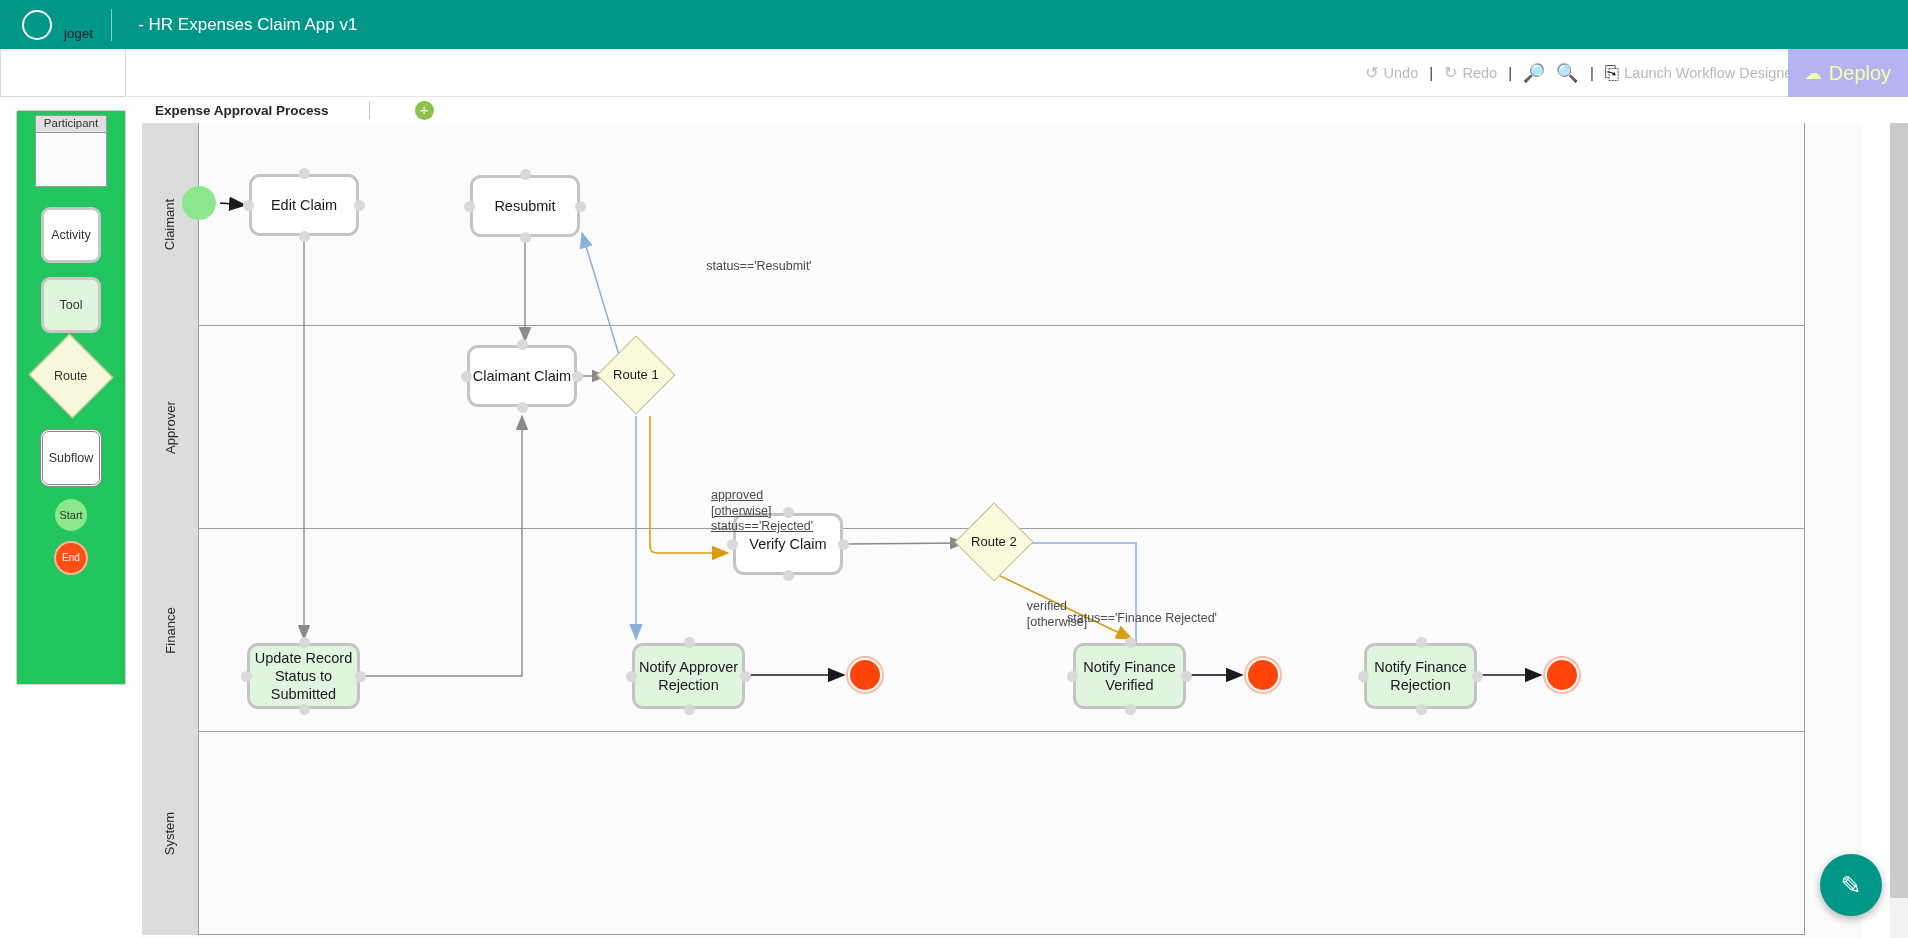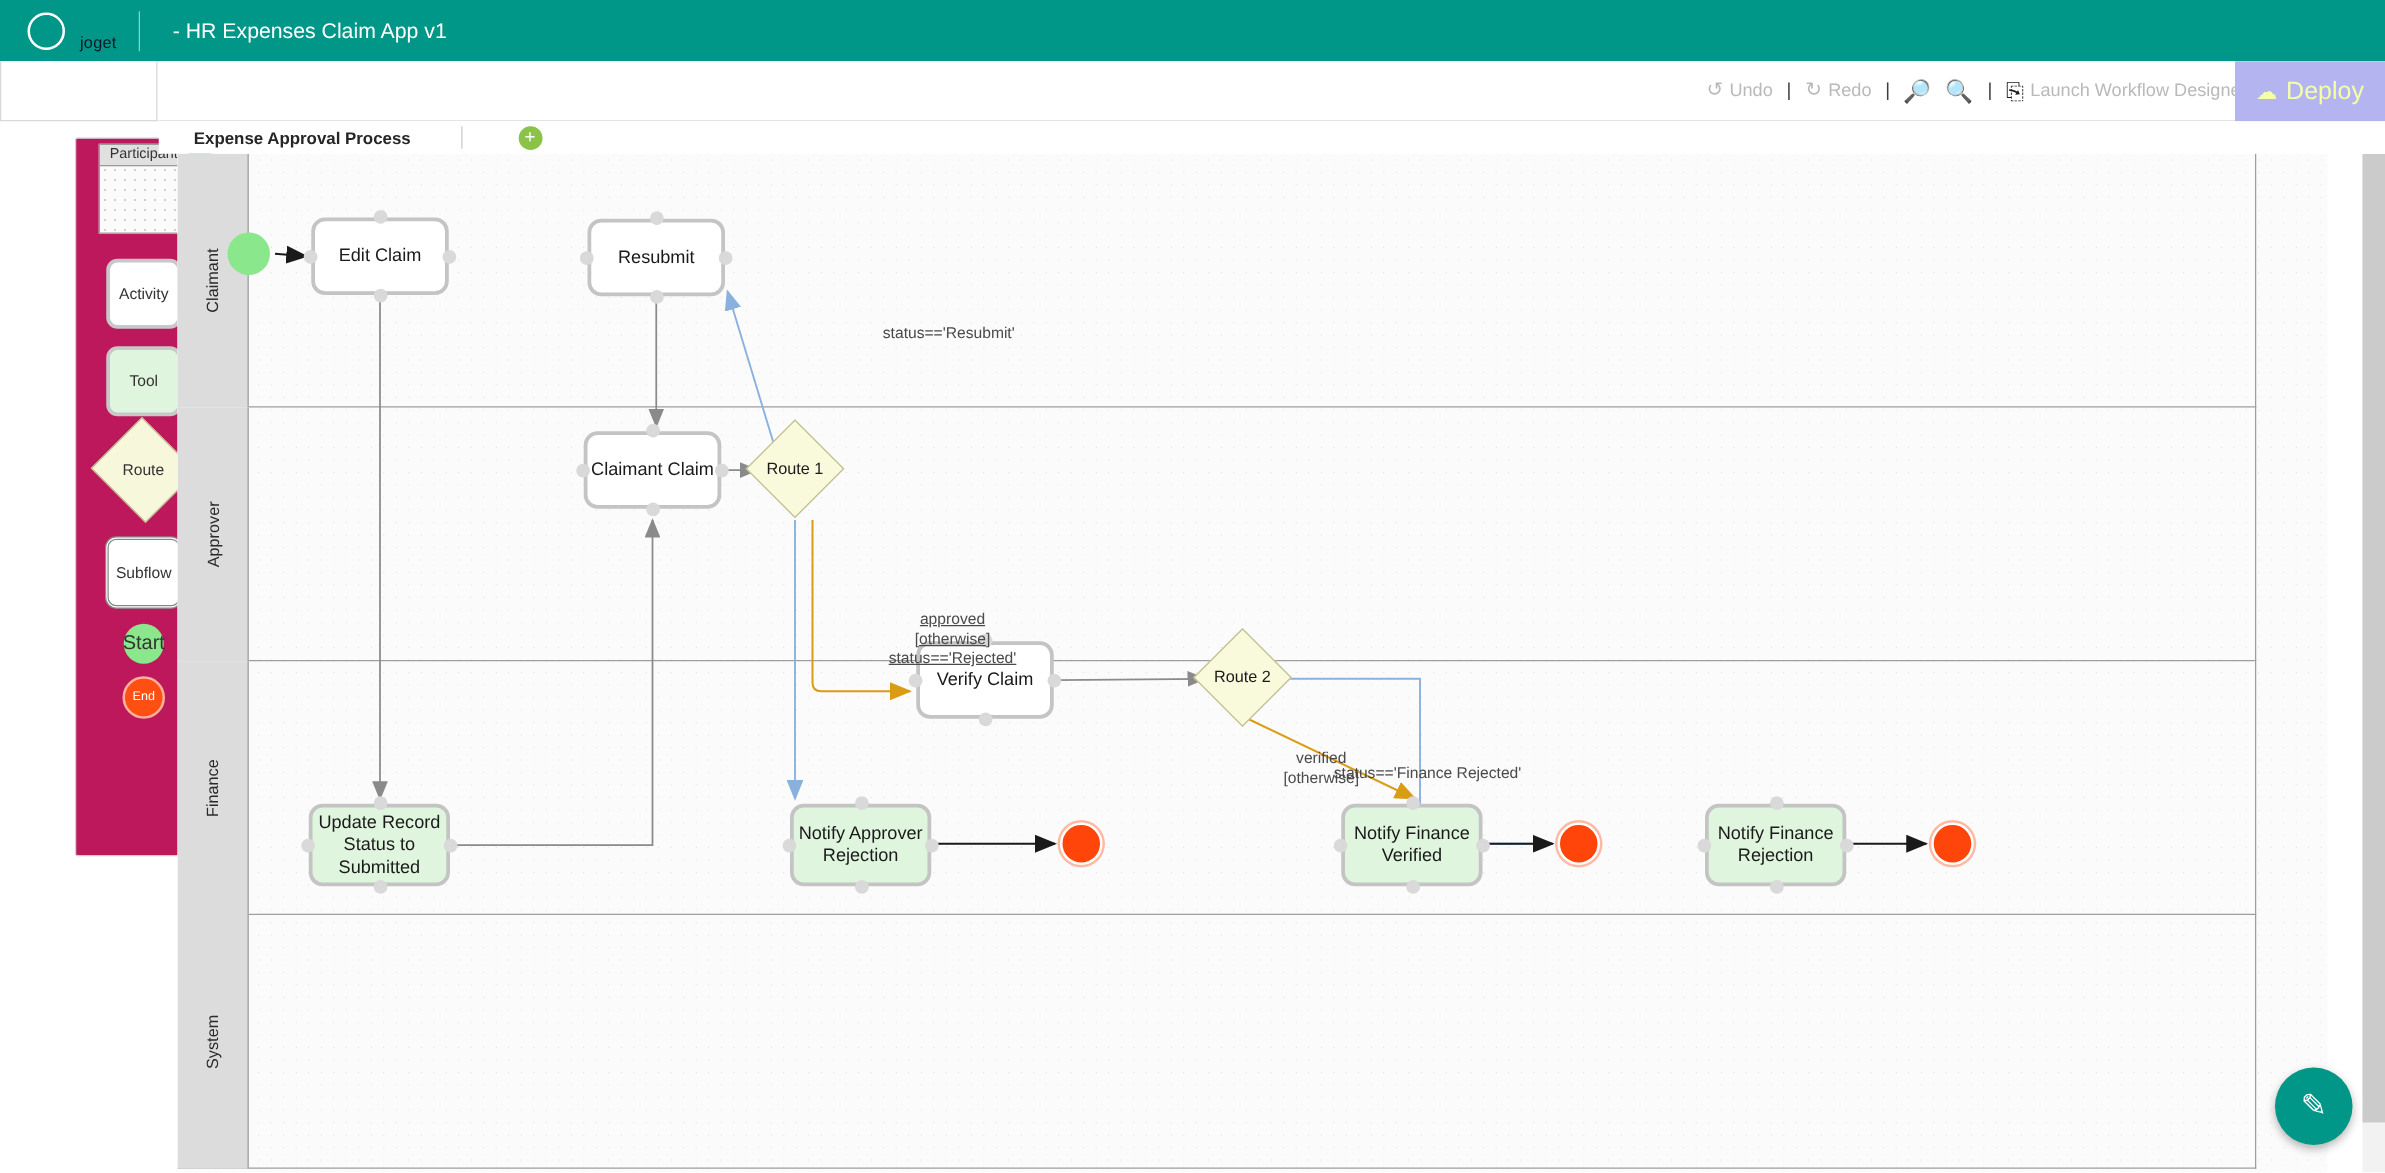--- a/index.html
+++ b/index.html
@@ -71,24 +71,23 @@
   .palette-head {
     position: absolute; left: 0; top: 49px;
     width: 126px; height: 48px;
     background: #ffffff;
     border: 1px solid #d8d8d8;
     border-top: none;
   }
   .palette {
     position: absolute; left: 16px; top: 110px;
     width: 110px; height: 575px;
-    background: #be185d;
+    background: #22c55e;
     border: 1px solid #d0d0d0;
     border-radius: 2px;
-    margin-left: 44px;
   }
   .pal-item {
     position: absolute; left: 50%;
     transform: translateX(-50%);
     display: flex; align-items: center; justify-content: center;
     font-size: 12.5px; color: #333333;
     text-align: center; line-height: 1.15;
     cursor: pointer;
   }
   .pal-participant {
@@ -125,21 +124,21 @@
   .pal-route span { transform: rotate(-45deg); display:block; }
   .pal-subflow {
     top: 318px; width: 62px; height: 58px;
     border: 3px double #888888; border-radius: 9px;
     background: #ffffff;
   }
   .pal-start {
     top: 388px; width: 32px; height: 32px;
     border-radius: 50%;
     background: #8be78b;
-    font-size: 16px; color: #333;
+    font-size: 11px; color: #333;
   }
   .pal-end {
     top: 430px; width: 34px; height: 34px;
     border-radius: 50%;
     background: #ff4f12;
     border: 2.5px solid #ffb199;
     font-size: 10px; color: #ffffff;
   }
 
   
@@ -290,21 +289,21 @@
 
   
   .dot {
     position: absolute; width: 11px; height: 11px;
     border-radius: 50%; background: #d9d9d9;
   }
 
   .edge-label {
     position: absolute;
     font-size: 12.5px; color: #4a4a4a;
-    text-align: center; line-height: 1.25;
+    line-height: 1.25;
     white-space: nowrap;
   }
 
   svg.wires {
     position: absolute; left: 0; top: 0;
     width: 1663px; height: 812px;
     pointer-events: none; overflow: visible;
   }
 
   

